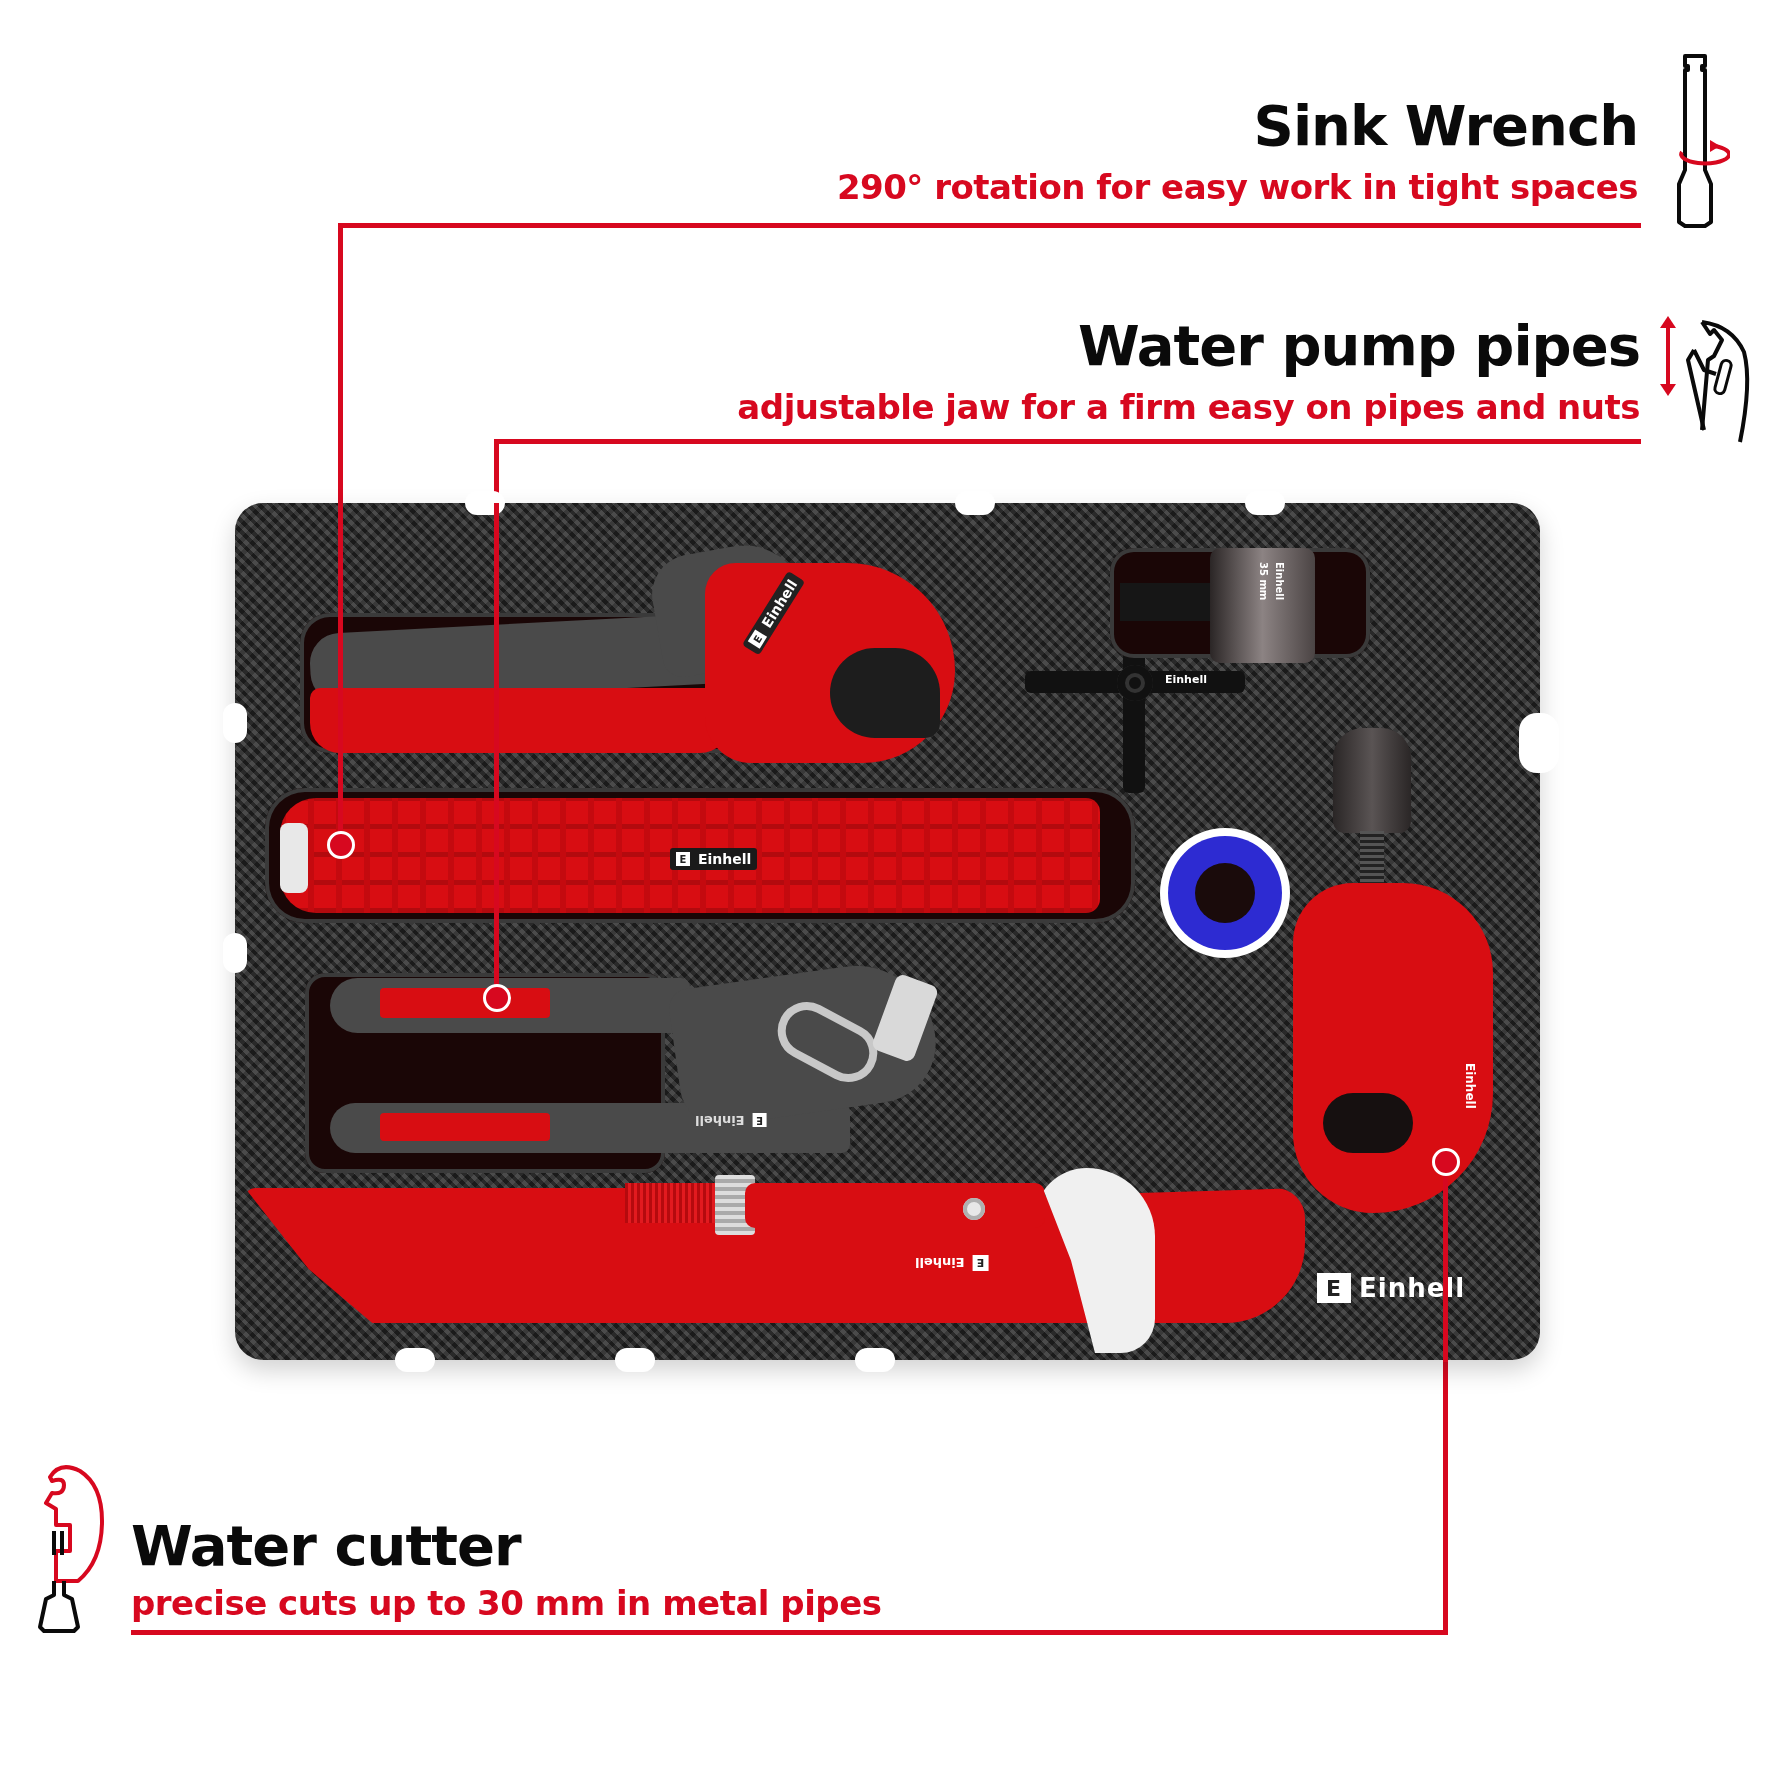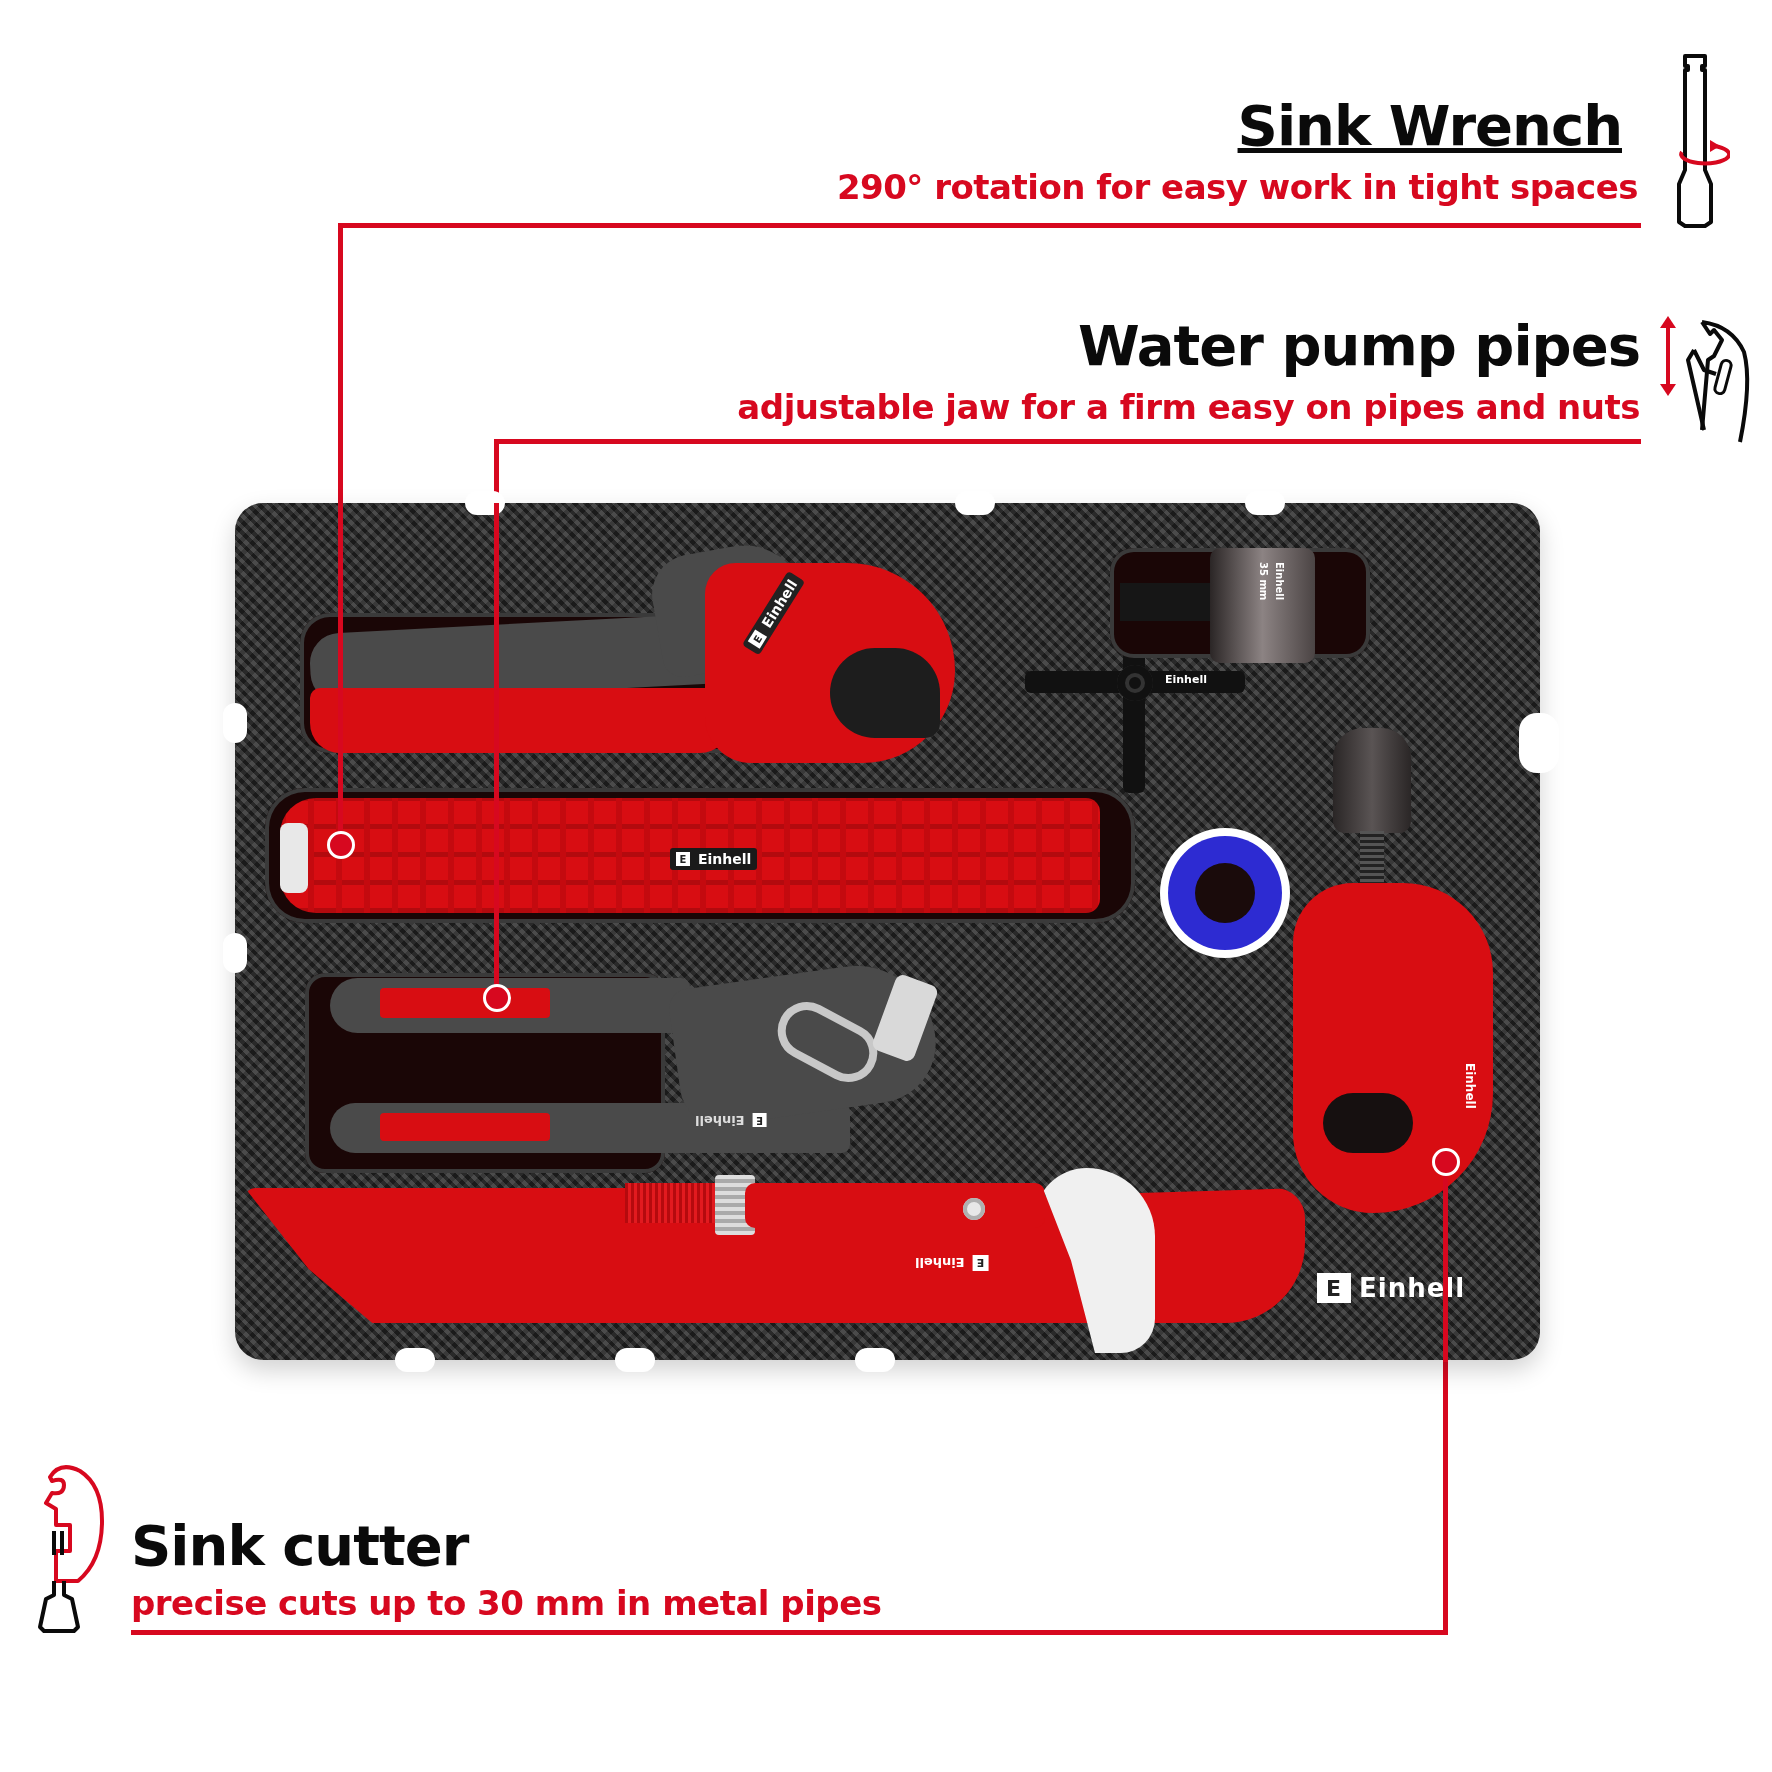--- a/index.html
+++ b/index.html
@@ -22,21 +22,21 @@
   .notch { position: absolute; background: #ffffff; border-radius: 18px; }
   .cavity { position: absolute; background: #1a0606; border-radius: 36px; box-shadow: inset 0 0 0 4px #3a3a3a; }
   .red { background: #d80d12; }
   .darkgrey { background: #4a4a4a; }
   .logo { position: absolute; display: flex; align-items: center; gap: 8px; color: #fff; font-weight: bold; font-family: "DejaVu Sans", sans-serif; }
   .logo .box { background: #fff; color: #222; font-weight: bold; display: inline-flex; align-items: center; justify-content: center; }
 </style>
 </head>
 <body>
 
-<div class="abs title right" style="right:150px; top:98px;text-decoration:underline;">Sink Wrench</div>
+<div class="abs title right" style="right:134px; top:98px;">Sink Wrench</div>
 <div class="abs subtitle right" style="right:134px; top:170px;">290° rotation for easy work in tight spaces</div>
 <div class="abs hline" style="left:338px; top:223px; width:1303px;"></div>
 <div class="abs vline" style="left:338px; top:223px; height:620px;"></div>
 <div class="abs dot" style="left:327px; top:831px;"></div>
 
 <svg class="abs" style="left:1660px; top:52px;" width="70" height="180" viewBox="0 0 70 180">
   <path d="M25 4 h20 v10 h-3 v4 h3 v100 l6 14 v38 l-6 4 h-20 l-6 -4 v-38 l6 -14 v-100 h3 v-4 h-3 z" fill="none" stroke="#0a0a0a" stroke-width="4" stroke-linejoin="round"></path>
   <path d="M22 100 a24 9 0 1 0 32 -6" fill="none" stroke="#d7081f" stroke-width="4"></path>
   <path d="M50 88 l10 6 l-10 6 z" fill="#d7081f"></path>
 </svg>
@@ -55,21 +55,21 @@
   <path d="M38 38 l10 20 l12 4 M38 38 l-6 10 l16 70" fill="none" stroke="#0a0a0a" stroke-width="4" stroke-linejoin="round"></path>
   <rect x="62" y="48" width="10" height="34" rx="5" fill="none" stroke="#0a0a0a" stroke-width="3" transform="rotate(15 67 65)"></rect>
 </svg>
 
 <svg class="abs" style="left:30px; top:1455px;" width="80" height="180" viewBox="0 0 80 180">
   <path d="M20 22 q10 -16 30 -6 q22 14 22 50 q0 40 -24 60 h-22 v-30 h14 v-26 h-14 v-16 l-10 -6 l6 -10 q12 2 12 -8 q0 -8 -12 -4 z" fill="none" stroke="#d7081f" stroke-width="4" stroke-linejoin="round"></path>
   <line x1="24" y1="76" x2="24" y2="100" stroke="#0a0a0a" stroke-width="4"></line>
   <line x1="32" y1="76" x2="32" y2="100" stroke="#0a0a0a" stroke-width="4"></line>
   <path d="M24 126 v14 l-8 4 l-6 28 l4 4 h30 l4 -4 l-6 -28 l-8 -4 v-14" fill="none" stroke="#0a0a0a" stroke-width="4" stroke-linejoin="round"></path>
 </svg>
-<div class="abs title" style="left:131px; top:1518px;">Sink cutter</div>
+<div class="abs title" style="left:131px; top:1518px;">Water cutter</div>
 <div class="abs subtitle" style="left:131px; top:1586px;">precise cuts up to 30 mm in metal pipes</div>
 <div class="abs hline" style="left:131px; top:1630px; width:1317px;"></div>
 <div class="abs vline" style="left:1443px; top:1172px; height:463px;"></div>
 <div class="abs dot" style="left:1432px; top:1148px;"></div>
 
 <div class="abs tray">
 
   <div class="notch" style="left:230px; top:-12px; width:40px; height:24px;"></div>
   <div class="notch" style="left:720px; top:-12px; width:40px; height:24px;"></div>
   <div class="notch" style="left:1010px; top:-12px; width:40px; height:24px;"></div>

